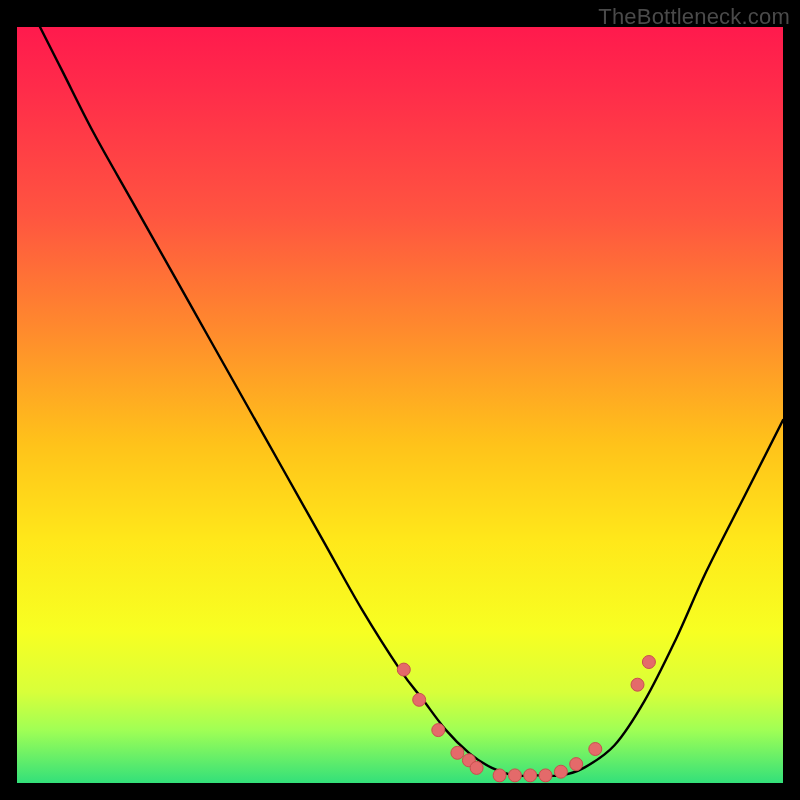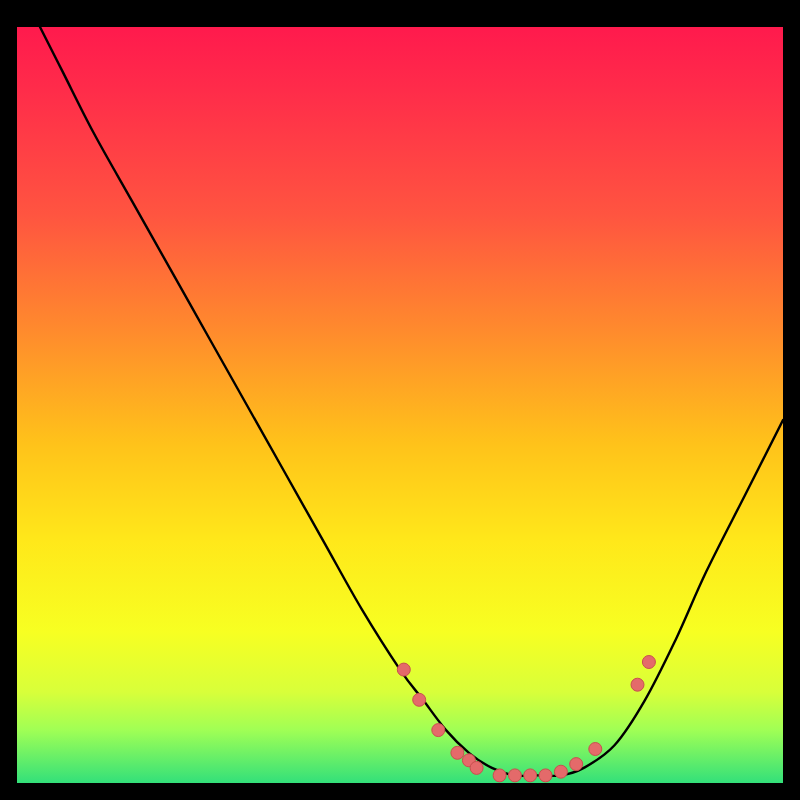--- a/index.html
+++ b/index.html
@@ -31,20 +31,21 @@
       #f7ff22 80%,
       #d8ff3a 88%,
       #a0ff55 93%,
       #33e07a 100%);
   }
   svg.curve { position: absolute; inset: 0; }
 </style>
 </head>
 <body>
 <div class="frame">
+  <div class="watermark">TheBottleneck.com</div>
   <div class="plot">
     <div class="gradient"></div>
     <svg class="curve" viewBox="0 0 766 756" preserveAspectRatio="none">
       <path id="curve-path" fill="none" stroke="#000000" stroke-width="2.4" stroke-linecap="round" d="M 23.0 0.0 C 26.8 7.6, 37.0 27.7, 46.0 45.4 C 54.9 63.0, 65.1 84.4, 76.6 105.8 C 88.1 127.3, 102.1 151.2, 114.9 173.9 C 127.7 196.6, 140.4 219.2, 153.2 241.9 C 166.0 264.6, 178.7 287.3, 191.5 310.0 C 204.3 332.6, 217.0 355.3, 229.8 378.0 C 242.6 400.7, 255.3 423.4, 268.1 446.0 C 280.9 468.7, 293.6 491.4, 306.4 514.1 C 319.2 536.8, 331.9 560.7, 344.7 582.1 C 357.5 603.5, 372.8 627.5, 383.0 642.6 C 393.2 657.7, 398.3 662.8, 406.0 672.8 C 413.6 682.9, 421.3 694.3, 429.0 703.1 C 436.6 711.9, 444.3 719.5, 451.9 725.8 C 459.6 732.1, 467.3 737.1, 474.9 740.9 C 482.6 744.7, 490.2 747.2, 497.9 748.4 C 505.6 749.7, 513.2 748.4, 520.9 748.4 C 528.5 748.4, 536.2 749.7, 543.9 748.4 C 551.5 747.2, 557.9 745.9, 566.8 740.9 C 575.8 735.8, 587.3 729.5, 597.5 718.2 C 607.7 706.9, 617.9 690.5, 628.1 672.8 C 638.3 655.2, 648.5 633.8, 658.8 612.4 C 669.0 590.9, 677.9 568.3, 689.4 544.3 C 700.9 520.4, 714.9 493.9, 727.7 468.7 C 740.5 443.5, 759.6 405.7, 766.0 393.1"></path>
       <g id="dot-layer">
           <circle cx="386.8" cy="642.6" r="6.5" fill="#e46a6a" stroke="#c94f4f" stroke-width="1"></circle>
           <circle cx="402.2" cy="672.8" r="6.5" fill="#e46a6a" stroke="#c94f4f" stroke-width="1"></circle>
           <circle cx="421.3" cy="703.1" r="6.5" fill="#e46a6a" stroke="#c94f4f" stroke-width="1"></circle>
           <circle cx="440.4" cy="725.8" r="6.5" fill="#e46a6a" stroke="#c94f4f" stroke-width="1"></circle>
           <circle cx="451.9" cy="733.3" r="6.5" fill="#e46a6a" stroke="#c94f4f" stroke-width="1"></circle>

